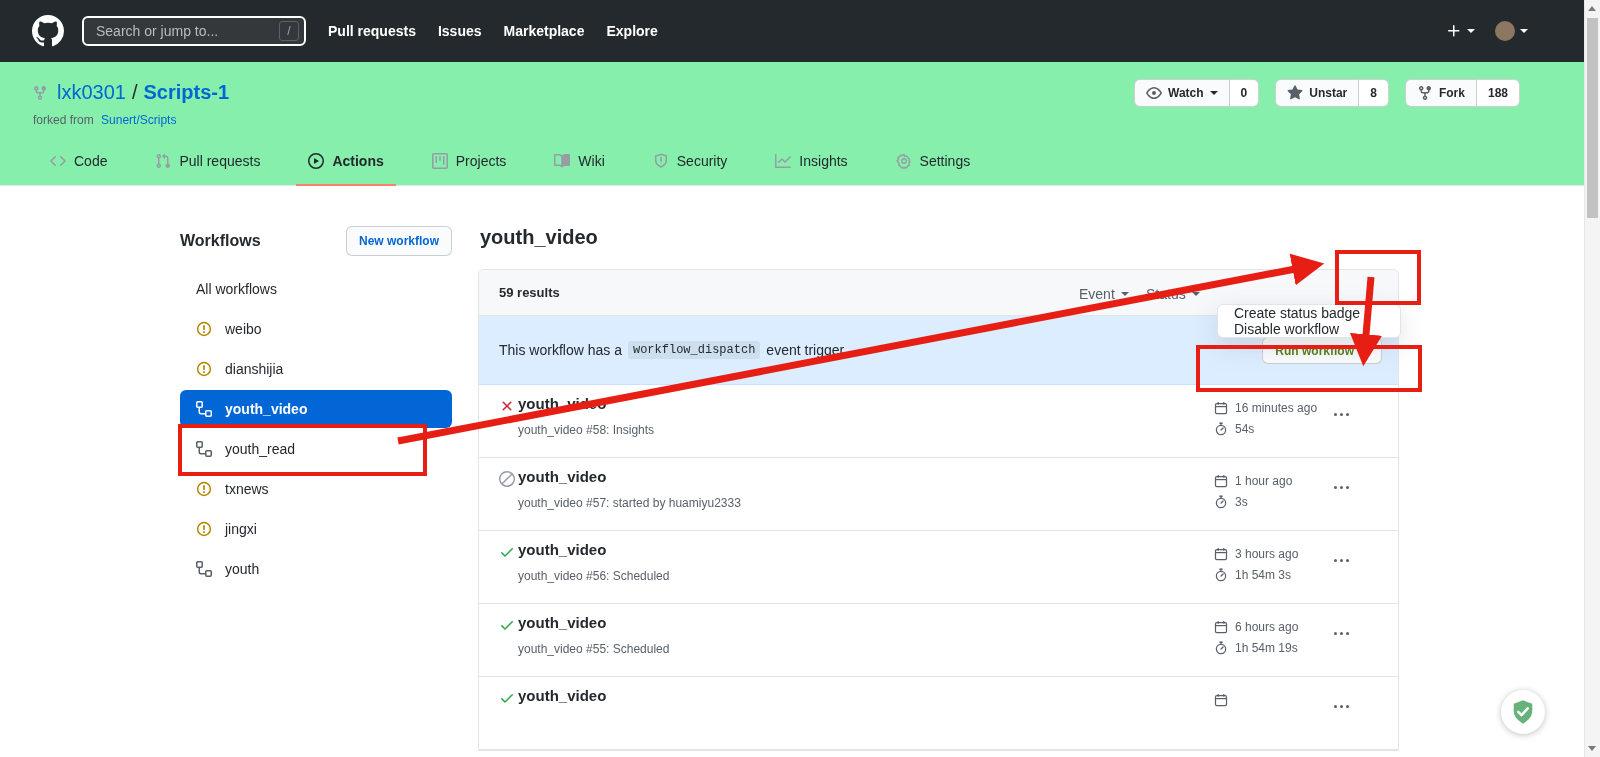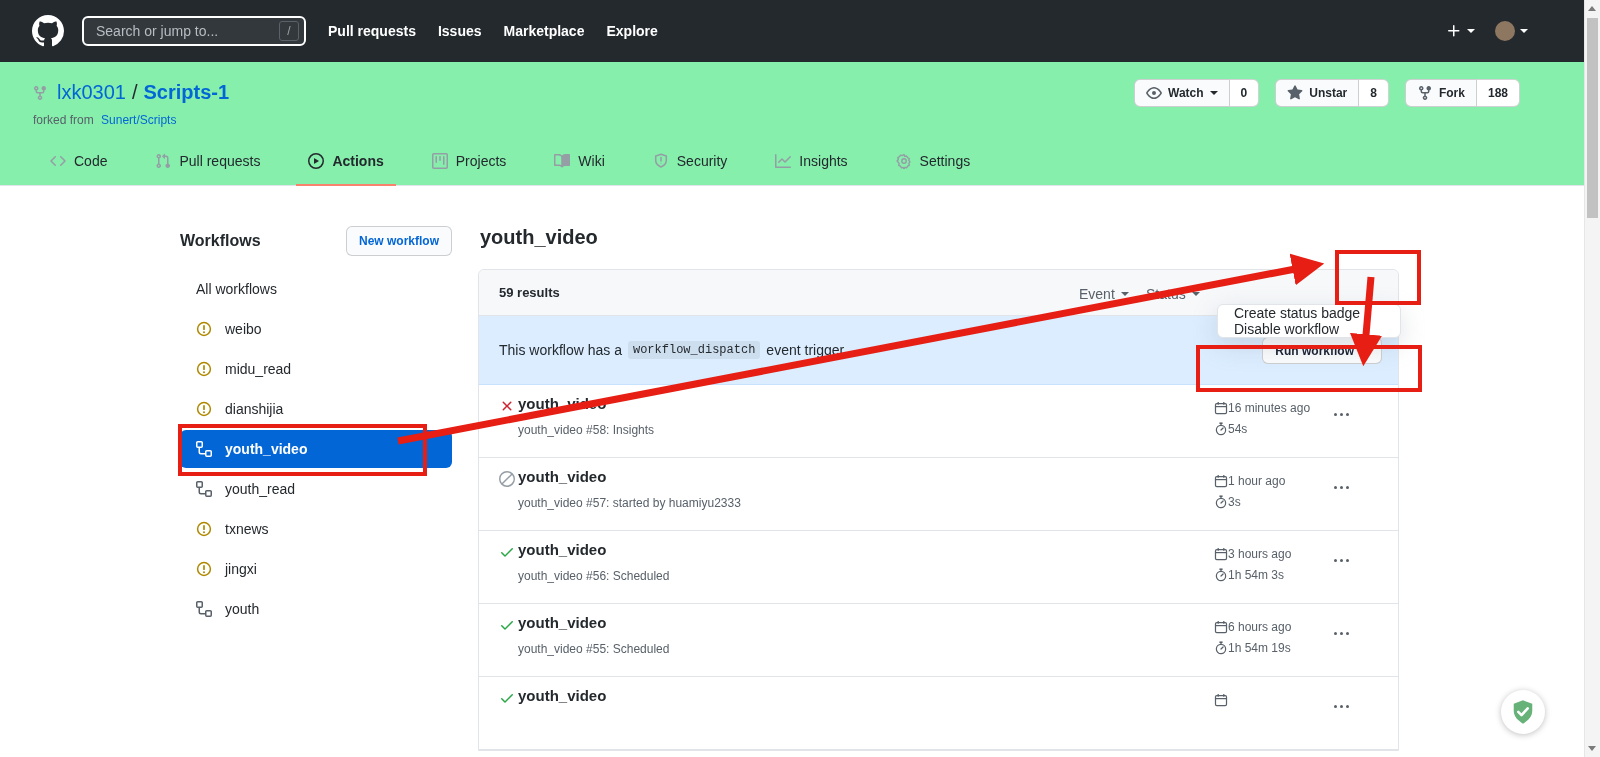--- a/index.html
+++ b/index.html
@@ -90,31 +90,31 @@
   .filter-event{left:600px;}
   .filter-status{left:667px;}
   .filter-dd .caret{border-top-color:#586069;}
 
   .banner{position:relative;height:69px;background:#dbedff;border-bottom:1px solid #c8e1ff;
        display:flex;align-items:center;padding:0 20px;box-sizing:border-box;font-size:14px;color:#24292e;}
   .banner code{font-family:"Liberation Mono","DejaVu Sans Mono",monospace;font-size:12px;
        background:rgba(27,31,35,.07);padding:2px 5px;border-radius:3px;margin:0 6px;}
   .run-workflow-btn{position:absolute;right:16px;top:21px;height:27px;padding:0 12px;display:flex;
        align-items:center;gap:7px;background:#fafbfc;border:1px solid rgba(27,31,35,.2);
-       border-radius:6px;font-size:12px;font-weight:600;color:#0f172a;box-sizing:border-box;}
+       border-radius:6px;font-size:12px;font-weight:600;color:#4d7c0f;box-sizing:border-box;}
 
   .run-row{position:relative;height:73px;border-bottom:1px solid #e1e4e8;box-sizing:border-box;background:#fff;}
   .run-status{position:absolute;left:20px;top:13px;width:16px;height:16px;}
   .run-status.failed{color:#cb2431;}
   .run-status.cancelled{color:#959da5;}
   .run-status.success{color:#28a745;}
   .run-title{position:absolute;left:39px;top:10px;font-size:15px;font-weight:600;color:#24292e;}
   .run-sub{position:absolute;left:39px;top:38px;font-size:12px;color:#586069;}
   .run-meta{position:absolute;left:735px;top:12px;font-size:12px;color:#586069;}
-  .meta-line{display:flex;align-items:center;height:21px;}
+  .meta-line{display:flex;align-items:center;gap:7px;height:21px;}
   .mi{color:#586069;}
   .run-kebab{position:absolute;left:855px;top:28px;color:#586069;}
 
   
   .dropdown{position:absolute;left:1217px;top:304px;width:182px;background:#fff;border:1px solid #e1e4e8;
        border-radius:6px;box-shadow:0 8px 24px rgba(149,157,165,.3);z-index:30;}
   .dd-caret{position:absolute;top:-8px;left:144px;width:0;height:0;border-left:8px solid transparent;
        border-right:8px solid transparent;border-bottom:8px solid #fff;}
   .dd-item{padding:11px 16px;font-size:14px;color:#24292e;}
 
@@ -302,31 +302,20 @@
           <svg width="16" height="16" viewBox="0 0 16 16">
             <circle cx="8" cy="8" r="6.4" fill="none" stroke="currentColor" stroke-width="1.5"></circle>
             <rect x="7.15" y="4" width="1.7" height="5" rx="0.85" fill="currentColor"></rect>
             <circle cx="8" cy="11.2" r="1" fill="currentColor"></circle>
           </svg>
         </span>
 
         <span class="wf-label">weibo</span>
       </a>
 
-      <a class="wf-item">
-        <span class="wf-ic warn">
-          <svg width="16" height="16" viewBox="0 0 16 16">
-            <circle cx="8" cy="8" r="6.4" fill="none" stroke="currentColor" stroke-width="1.5"></circle>
-            <rect x="7.15" y="4" width="1.7" height="5" rx="0.85" fill="currentColor"></rect>
-            <circle cx="8" cy="11.2" r="1" fill="currentColor"></circle>
-          </svg>
-        </span>
-
-        <span class="wf-label">midu_read</span>
-      </a>
 
       <a class="wf-item">
         <span class="wf-ic warn">
           <svg width="16" height="16" viewBox="0 0 16 16">
             <circle cx="8" cy="8" r="6.4" fill="none" stroke="currentColor" stroke-width="1.5"></circle>
             <rect x="7.15" y="4" width="1.7" height="5" rx="0.85" fill="currentColor"></rect>
             <circle cx="8" cy="11.2" r="1" fill="currentColor"></circle>
           </svg>
         </span>
 

